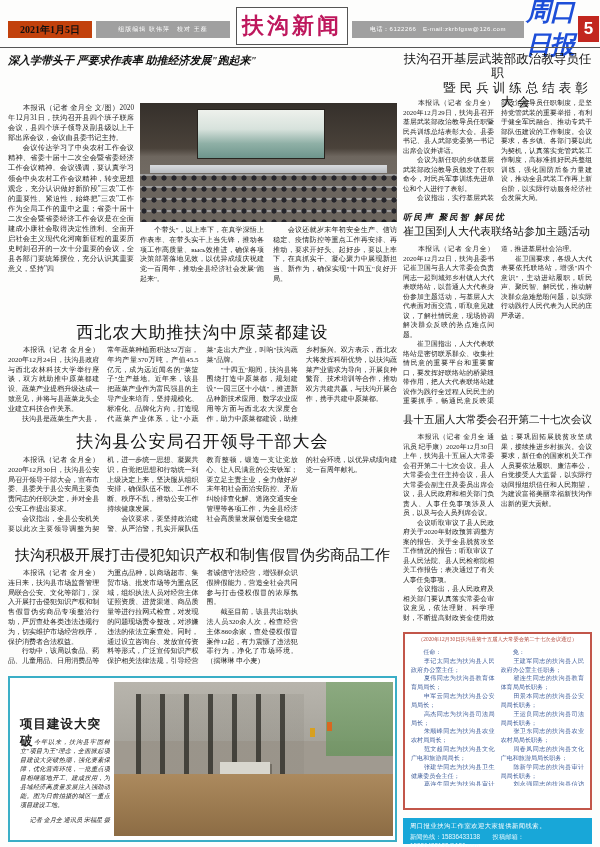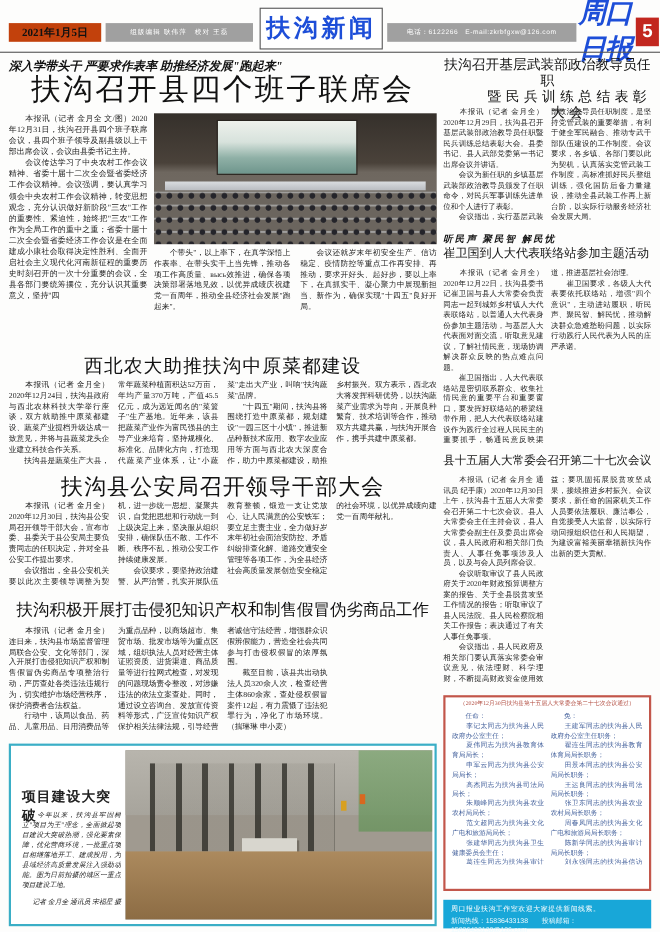--- a/index.html
+++ b/index.html
@@ -3,21 +3,21 @@
 <meta charset="utf-8">
 <style>
   * { margin:0; padding:0; box-sizing:border-box; }
   body { background:#ffffff; font-family:"Liberation Serif","DejaVu Serif",serif; }
   .page { position:relative; width:600px; height:847px; background:#fdfdfc; overflow:hidden; margin:0 auto; }
 
   
   .bar { position:absolute; display:flex; align-items:center; justify-content:center; }
   .bar-date { left:8px; top:21px; width:84px; height:17px; background:#c2410c; font-size:10px; font-weight:bold; color:#111; }
   .bar-editors { left:96px; top:21px; width:134px; height:17px; background:#a0a0a0; color:#fff; font-size:6px; letter-spacing:1px; font-family:"Liberation Sans",sans-serif; }
-  .masthead { position:absolute; left:236px; top:7px; width:112px; height:38px; background:#fff; border:1px solid #555; display:flex; align-items:center; justify-content:center; font-size:22px; font-weight:bold; letter-spacing:3px; color:#1d4ed8; }
+  .masthead { position:absolute; left:236px; top:7px; width:112px; height:38px; background:#fff; border:1px solid #555; display:flex; align-items:center; justify-content:center; font-size:22px; font-weight:bold; letter-spacing:3px; color:#be185d; }
   .bar-contact { left:352px; top:21px; width:172px; height:17px; background:#a0a0a0; color:#fff; font-size:6px; letter-spacing:.5px; font-family:"Liberation Sans",sans-serif; }
   .paper-name { position:absolute; left:526px; top:14px; width:52px; height:28px; color:#1d4ed8; font-size:25px; font-weight:bold; font-style:italic; display:flex; align-items:center; justify-content:center; letter-spacing:-1px; }
   .page-num { position:absolute; left:578px; top:16px; width:21px; height:26px; background:#c2271f; color:#fff; font-size:17px; font-weight:bold; display:flex; align-items:center; justify-content:center; font-family:"Liberation Sans",sans-serif; }
   .header-rule { position:absolute; left:0; top:47px; width:600px; height:1px; background:#555; }
 
   
   .kicker { position:absolute; font-weight:bold; font-style:italic; color:#111; }
   .headline { position:absolute; font-weight:normal; color:#111; text-align:center; line-height:1.15; }
   .bodytext { position:absolute; font-size:7px; line-height:1.4; color:#1c1c1c; text-align:justify; overflow:hidden; white-space:pre-line; }
   .cols2 { column-count:2; column-gap:7px; column-fill:auto; }
@@ -36,21 +36,21 @@
   .pm-table1 { position:absolute; left:4%; top:52%; width:92%; height:7%; background:linear-gradient(#d9dcdf,#b9bcc0); }
   .pm-crowd { position:absolute; left:0; top:60%; width:100%; height:40%;
       background-color:#6b655e;
       background-image:radial-gradient(circle at 4px 4px, #24242a 2.2px, transparent 3px),
                        linear-gradient(180deg, rgba(210,214,218,.5) 0 2px, transparent 2px);
       background-size:10px 11px, 100% 12px; }
 
   
   .headline-2 { left:8px; top:323px; width:389px; font-size:17px; letter-spacing:1px; }
   .a2-body { left:8px; top:346px; width:389px; height:80px; }
-  .headline-3 { left:8px; top:432px; width:389px; font-size:20px; letter-spacing:1px; }
+  .headline-3 { left:8px; top:432px; width:389px; font-size:17px; letter-spacing:1px; }
   .a3-body { left:8px; top:456px; width:389px; height:85px; }
   .headline-4 { left:8px; top:547px; width:389px; font-size:15px; }
   .a4-body { left:8px; top:569px; width:389px; height:103px; }
 
   
   .project-box { position:absolute; left:8px; top:676px; width:389px; height:166px; border:2px solid #3aaec6; background:#fff; }
   .project-title { position:absolute; left:10px; top:38px; width:90px; font-size:12.5px; font-weight:bold; color:#222; letter-spacing:1px; }
   .project-caption { position:absolute; left:10px; top:60px; width:90px; height:78px; font-size:6.2px; line-height:1.45; font-style:italic; color:#222; text-align:justify; overflow:hidden; }
   .project-credit { position:absolute; left:10px; top:138px; width:90px; font-size:6.2px; font-style:italic; color:#222; text-align:right; }
   .photo-construction { position:absolute; left:104px; top:4px; width:279px; height:154px; background:#a09a90; overflow:hidden; }
@@ -94,21 +94,20 @@
 
   <div class="bar bar-date">2021年1月5日</div>
   <div class="bar bar-editors">组版编辑 耿伟萍　校对 王磊</div>
   <div class="masthead">扶沟新闻</div>
   <div class="bar bar-contact">电话：6122266　E-mail:zkrbfgxw@126.com</div>
   <div class="paper-name">周口日报</div>
   <div class="page-num">5</div>
   <div class="header-rule"></div>
 
   <div class="kicker kicker-1">深入学带头干 严要求作表率 助推经济发展"跑起来"</div>
-  <div class="headline headline-1">扶沟召开县四个班子联席会</div>
   <div class="bodytext a1-colA">　　本报讯（记者 金月全 文/图）2020年12月31日，扶沟召开县四个班子联席会议，县四个班子领导及副县级以上干部出席会议，会议由县委书记主持。
 　　会议传达学习了中央农村工作会议精神、省委十届十二次全会暨省委经济工作会议精神。会议强调，要认真学习领会中央农村工作会议精神，转变思想观念，充分认识做好新阶段"三农"工作的重要性、紧迫性，始终把"三农"工作作为全局工作的重中之重；省委十届十二次全会暨省委经济工作会议是在全面建成小康社会取得决定性胜利、全面开启社会主义现代化河南新征程的重要历史时刻召开的一次十分重要的会议，全县各部门要统筹摆位，充分认识其重要意义，坚持"四</div>
 
   <div class="photo-meeting">
     <div class="pm-painting"></div>
     <div class="pm-table1"></div>
     <div class="pm-crowd"></div>
   </div>
 
   <div class="bodytext a1-colB">　　个带头"，以上率下，在真学深悟上作表率、在带头实干上当先锋，推动各项工作高质量、высь效推进，确保各项决策部署落地见效，以优异成绩庆祝建党一百周年，推动全县经济社会发展"跑起来"。</div>

